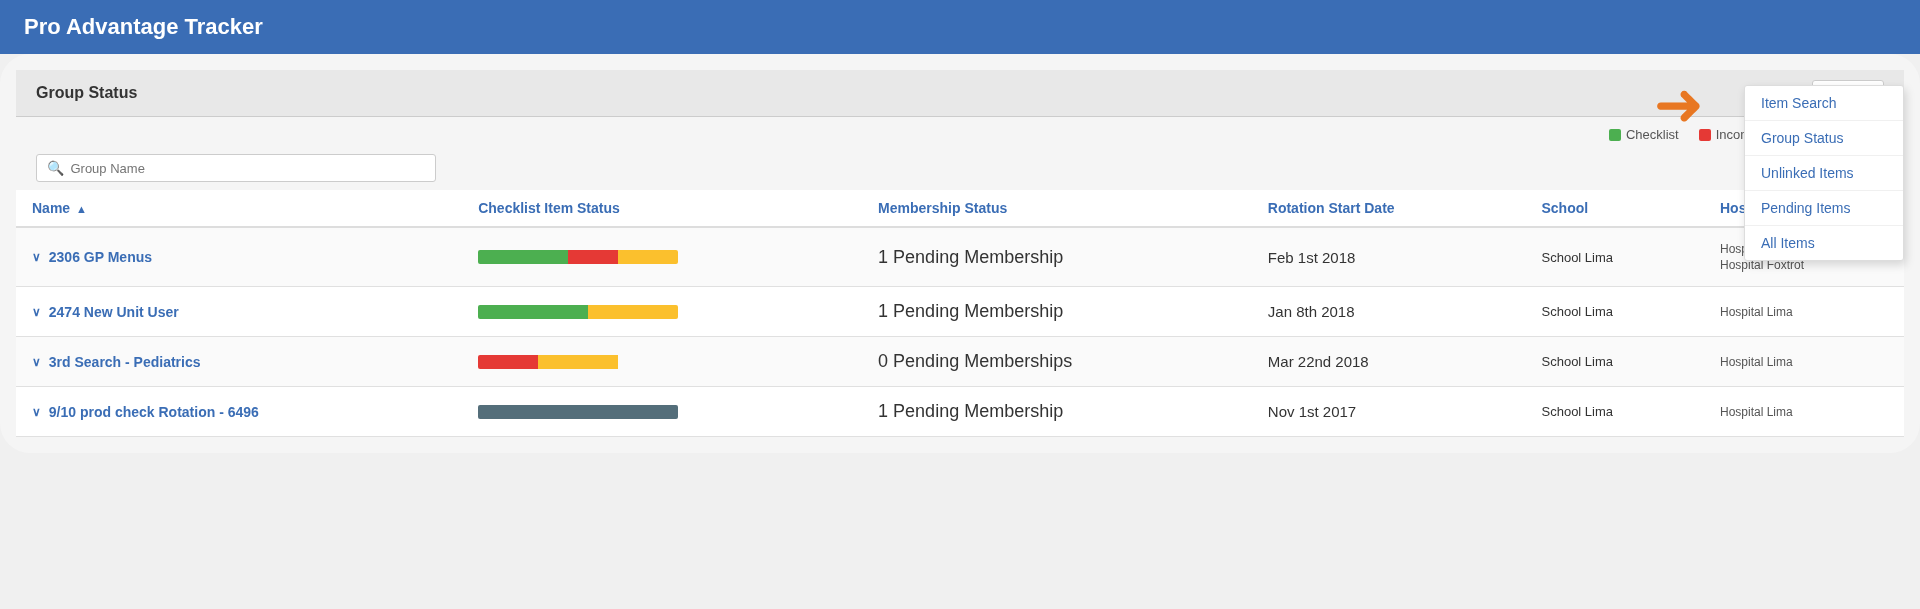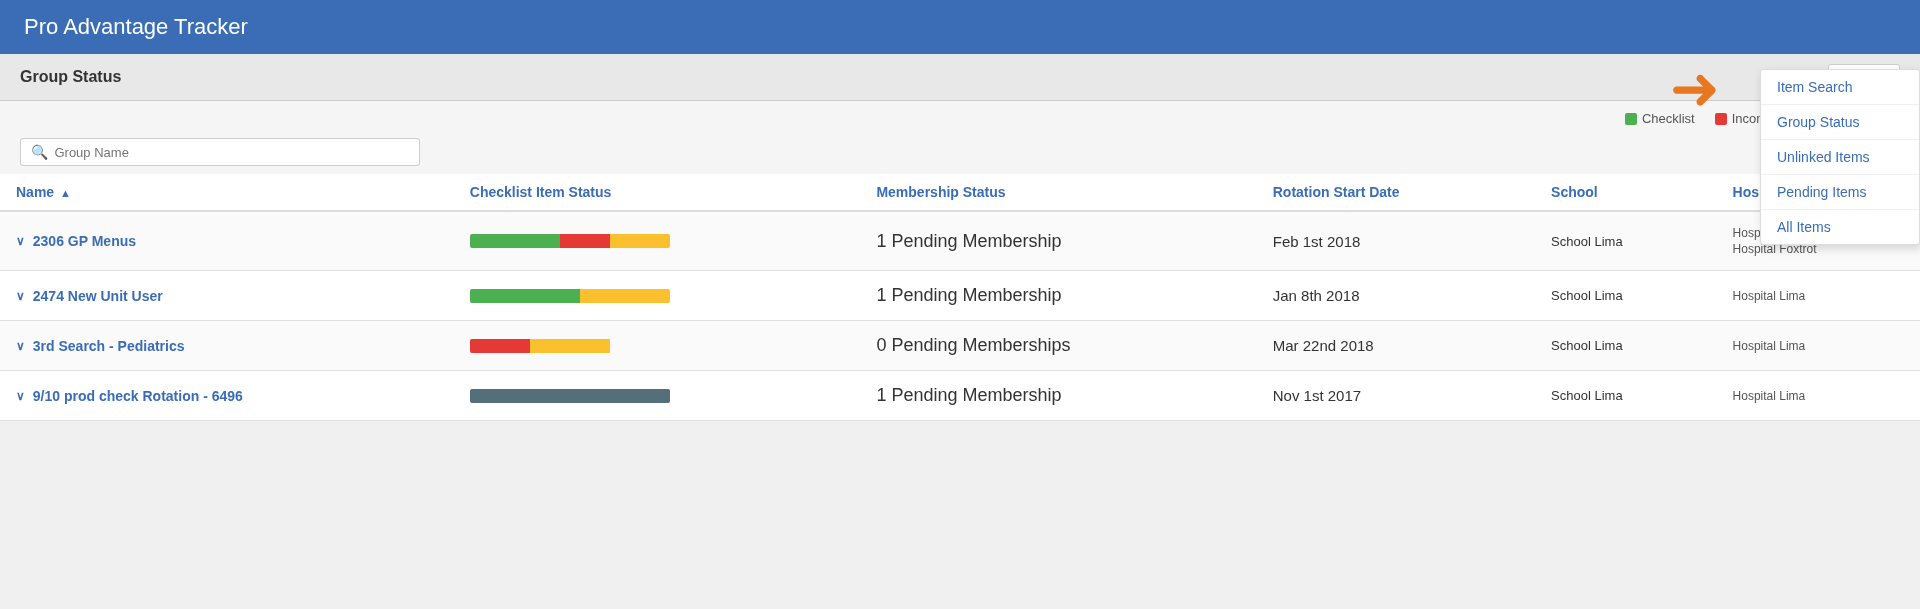--- a/index.html
+++ b/index.html
@@ -6,28 +6,28 @@
     body { font-family: Arial, sans-serif; background: #f0f0f0; width: 1920px; }
 
     
     .header {
       background: #3a6db5;
       padding: 14px 24px;
       color: white;
     }
     .header-title {
       font-size: 22px;
-      font-weight: normal;
+      font-weight: bold;
       color: white;
     }
 
     
     .main {
       background: #f5f5f5;
-      padding: 0;
+      padding: 16px;
       border-radius: 30px;
     }
 
     
     .group-status-bar {
       background: #e8e8e8;
       padding: 10px 20px;
       display: flex;
       align-items: center;
       justify-content: space-between;

